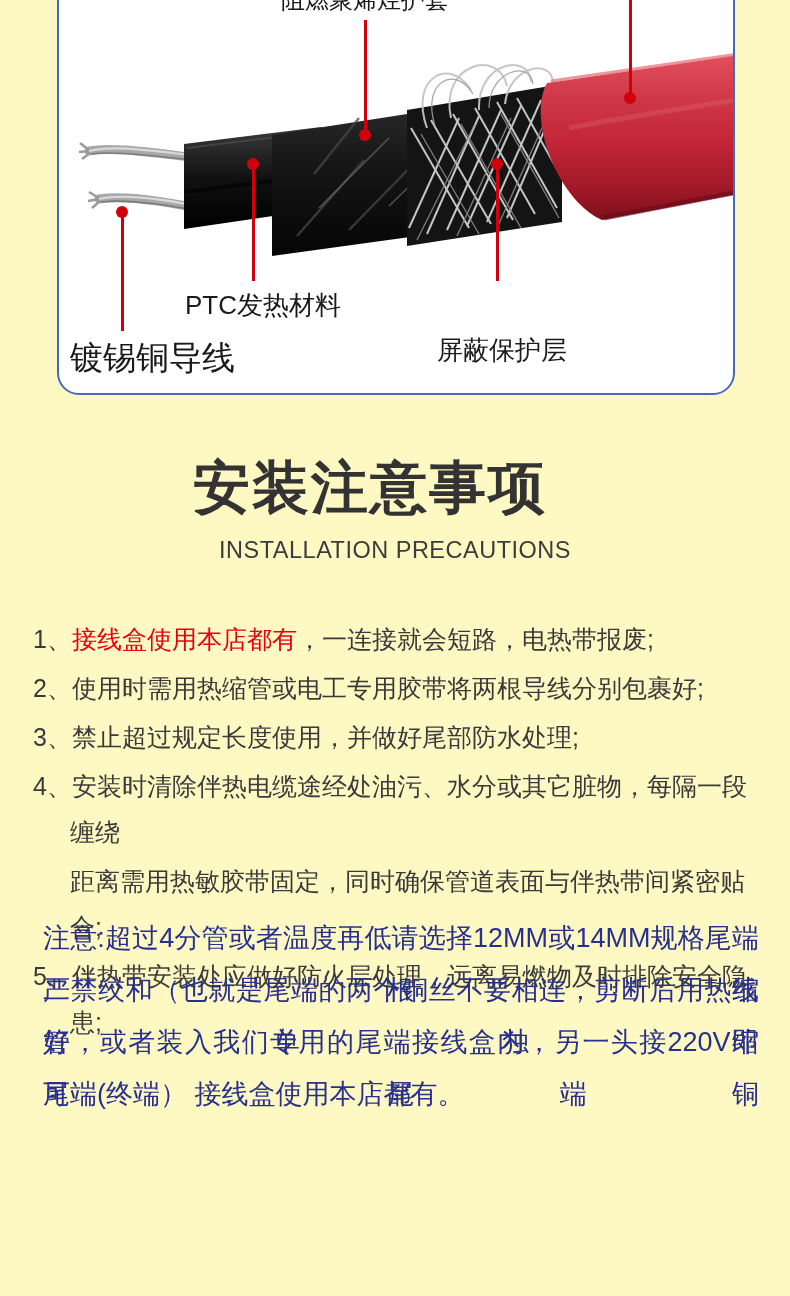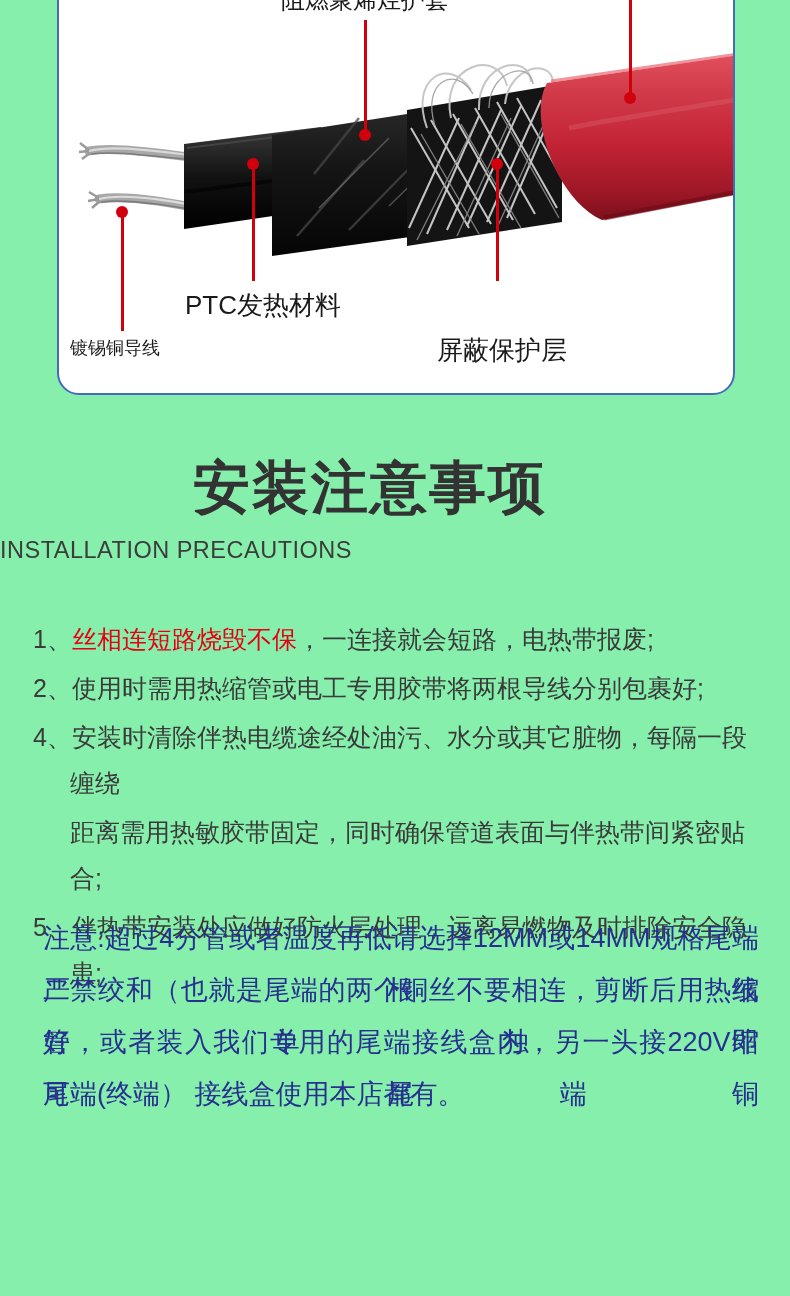--- a/index.html
+++ b/index.html
@@ -1,44 +1,44 @@
 <!DOCTYPE html>
 <html><head>
 <meta charset="utf-8">
 <style>
   * { margin:0; padding:0; box-sizing:border-box; }
   html,body { background:#ffffff; }
   body { font-family:"Liberation Sans","DejaVu Sans",sans-serif; }
-  #page { position:relative; width:790px; height:1296px; background:#86efac; overflow:hidden; }
+  #page { position:relative; width:790px; height:1296px; background:#fef9c3; overflow:hidden; }
 
   
   .product-card {
     position:absolute; left:57px; top:-24px; width:678px; height:419px;
     background:#fff; border:2px solid #4569bd; border-radius:22px; overflow:hidden;
   }
   .cable-svg { position:absolute; left:0; top:0; }
 
   
   .co-line { position:absolute; width:3px; background:#d0000c; }
   .co-dot  { position:absolute; width:12px; height:12px; border-radius:50%; background:#d0000c; }
 
   
   .img-label { position:absolute; color:#1a1a1a; white-space:nowrap; }
   .lbl-top    { left:262px; top:-16px; width:206px; text-align:center; font-size:24px; }
   .lbl-ptc    { left:185px; top:288px; font-size:26px; }
   .lbl-shield { left:437px; top:289px; font-size:26px;margin-top:44px; }
-  .lbl-wire   { left:70px;  top:336px; font-size:18px; }
+  .lbl-wire   { left:70px;  top:336px; font-size:33px; }
 
   
   .sec-title {
     position:absolute; left:0; top:450px; width:740px; text-align:center;
     font-size:57px; font-weight:900; color:#333; letter-spacing:2px;
   }
   .sec-subtitle {
-    position:absolute; left:0; top:537px; width:790px; 
+    position:absolute; left:0; top:537px; width:790px; text-align:center;
     font-size:23.5px; font-weight:400; color:#3c3c3c; letter-spacing:0.5px;
   }
 
   
   .plist { position:absolute; left:33px; top:616px; width:726px; color:#3a3a3a; font-size:25px; }
   .p-item { line-height:46px; margin-bottom:3px; padding-left:37px; text-indent:-37px; }
   .p-item .red { color:#e60012; }
   .p-cont { line-height:46px; margin-bottom:3px; padding-left:37px; }
 
   
@@ -164,22 +164,23 @@
 
   <div class="img-label lbl-top">阻燃聚烯烃护套</div>
   <div class="img-label lbl-ptc">PTC发热材料</div>
   <div class="img-label lbl-shield">屏蔽保护层</div>
   <div class="img-label lbl-wire">镀锡铜导线</div>
 
   <div class="sec-title">安装注意事项</div>
   <div class="sec-subtitle">INSTALLATION PRECAUTIONS</div>
 
   <div class="plist">
-    <div class="p-item"><span>1、</span><span class="red">丝相连短路烧毁不保</span><span>，一连接就会短路，电热带报废;</span></div>
+    <div class="p-item"><span>1、</span><span class="red">接线盒使用本店都有</span><span>，一连接就会短路，电热带报废;</span></div>
     <div class="p-item"><span>2、</span><span>使用时需用热缩管或电工专用胶带将两根导线分别包裹好;</span></div>
+    <div class="p-item"><span>3、</span><span>禁止超过规定长度使用，并做好尾部防水处理;</span></div>
     <div class="p-item"><span>4、</span><span>安装时清除伴热电缆途经处油污、水分或其它脏物，每隔一段缠绕</span></div>
     <div class="p-cont"><span>距离需用热敏胶带固定，同时确保管道表面与伴热带间紧密贴合;</span></div>
     <div class="p-item"><span>5、</span><span>伴热带安装处应做好防火层处理，远离易燃物及时排除安全隐患;</span></div>
   </div>
 
   <div class="note">
     <div class="note-line">注意:超过4分管或者温度再低请选择12MM或14MM规格尾端二根线</div>
     <div class="note-line">严禁绞和（也就是尾端的两个铜丝不要相连，剪断后用热缩管单独缩</div>
     <div class="note-line">好，或者装入我们专用的尾端接线盒内，另一头接220V即可，尾端铜</div>
     <div class="note-line last">尾端(终端） 接线盒使用本店都有。</div>

